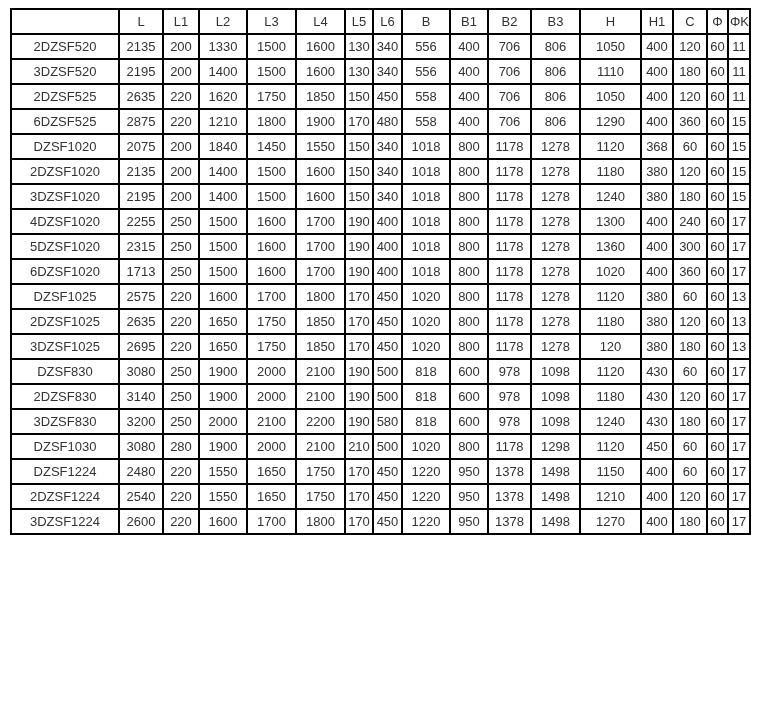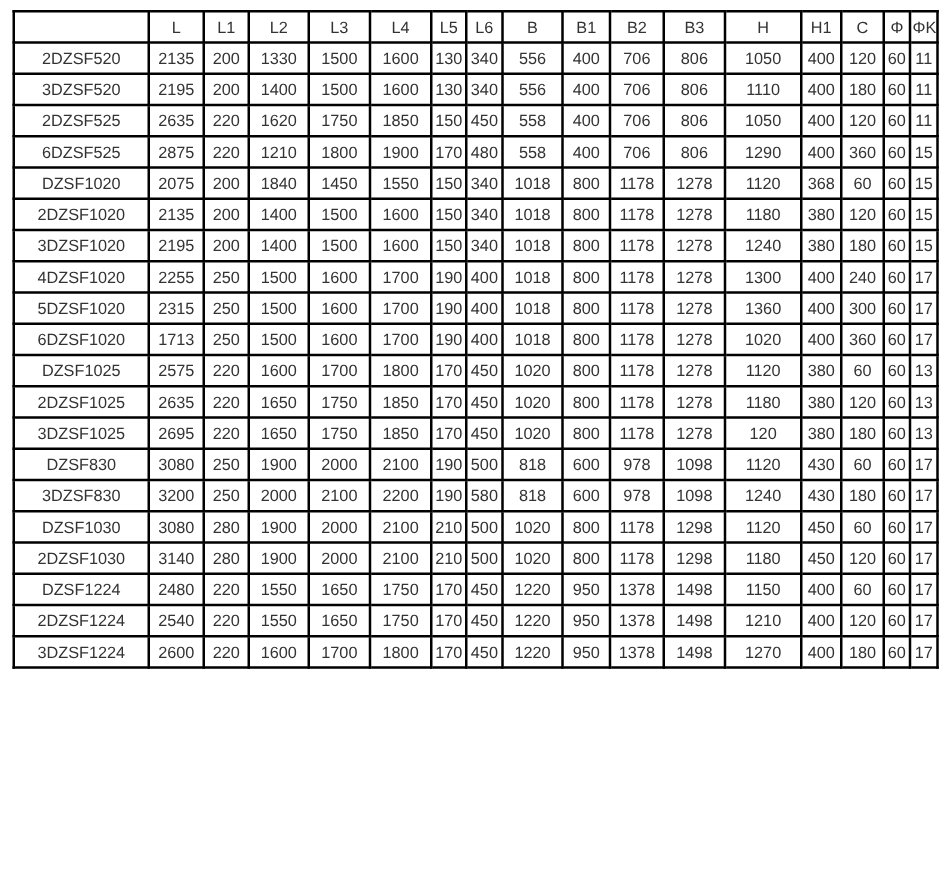--- a/index.html
+++ b/index.html
@@ -339,20 +339,39 @@
           <td>600</td>
           <td>978</td>
           <td>1098</td>
           <td>1120</td>
           <td>430</td>
           <td>60</td>
           <td>60</td>
           <td>17</td>
         </tr>
         <tr>
+          <td>2DZSF830</td>
+          <td>3140</td>
+          <td>250</td>
+          <td>1900</td>
+          <td>2000</td>
+          <td>2100</td>
+          <td>190</td>
+          <td>500</td>
+          <td>818</td>
+          <td>600</td>
+          <td>978</td>
+          <td>1098</td>
+          <td>1180</td>
+          <td>430</td>
+          <td>120</td>
+          <td>60</td>
+          <td>17</td>
+        </tr>
+        <tr>
           <td>3DZSF830</td>
           <td>3200</td>
           <td>250</td>
           <td>2000</td>
           <td>2100</td>
           <td>2200</td>
           <td>190</td>
           <td>580</td>
           <td>818</td>
           <td>600</td>
@@ -377,39 +396,20 @@
           <td>800</td>
           <td>1178</td>
           <td>1298</td>
           <td>1120</td>
           <td>450</td>
           <td>60</td>
           <td>60</td>
           <td>17</td>
         </tr>
         <tr>
-          <td>2DZSF1030</td>
-          <td>3140</td>
-          <td>280</td>
-          <td>1900</td>
-          <td>2000</td>
-          <td>2100</td>
-          <td>210</td>
-          <td>500</td>
-          <td>1020</td>
-          <td>800</td>
-          <td>1178</td>
-          <td>1298</td>
-          <td>1180</td>
-          <td>450</td>
-          <td>120</td>
-          <td>60</td>
-          <td>17</td>
-        </tr>
-        <tr>
           <td>DZSF1224</td>
           <td>2480</td>
           <td>220</td>
           <td>1550</td>
           <td>1650</td>
           <td>1750</td>
           <td>170</td>
           <td>450</td>
           <td>1220</td>
           <td>950</td>

